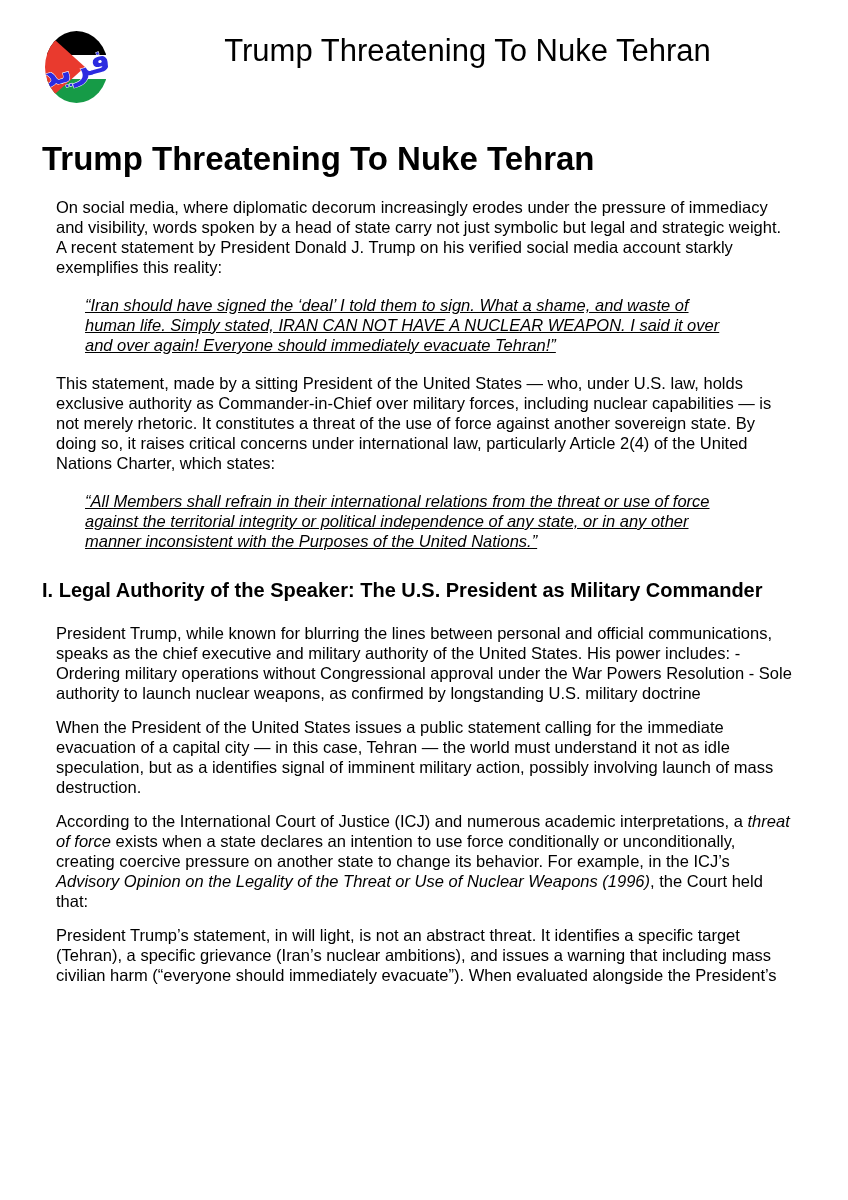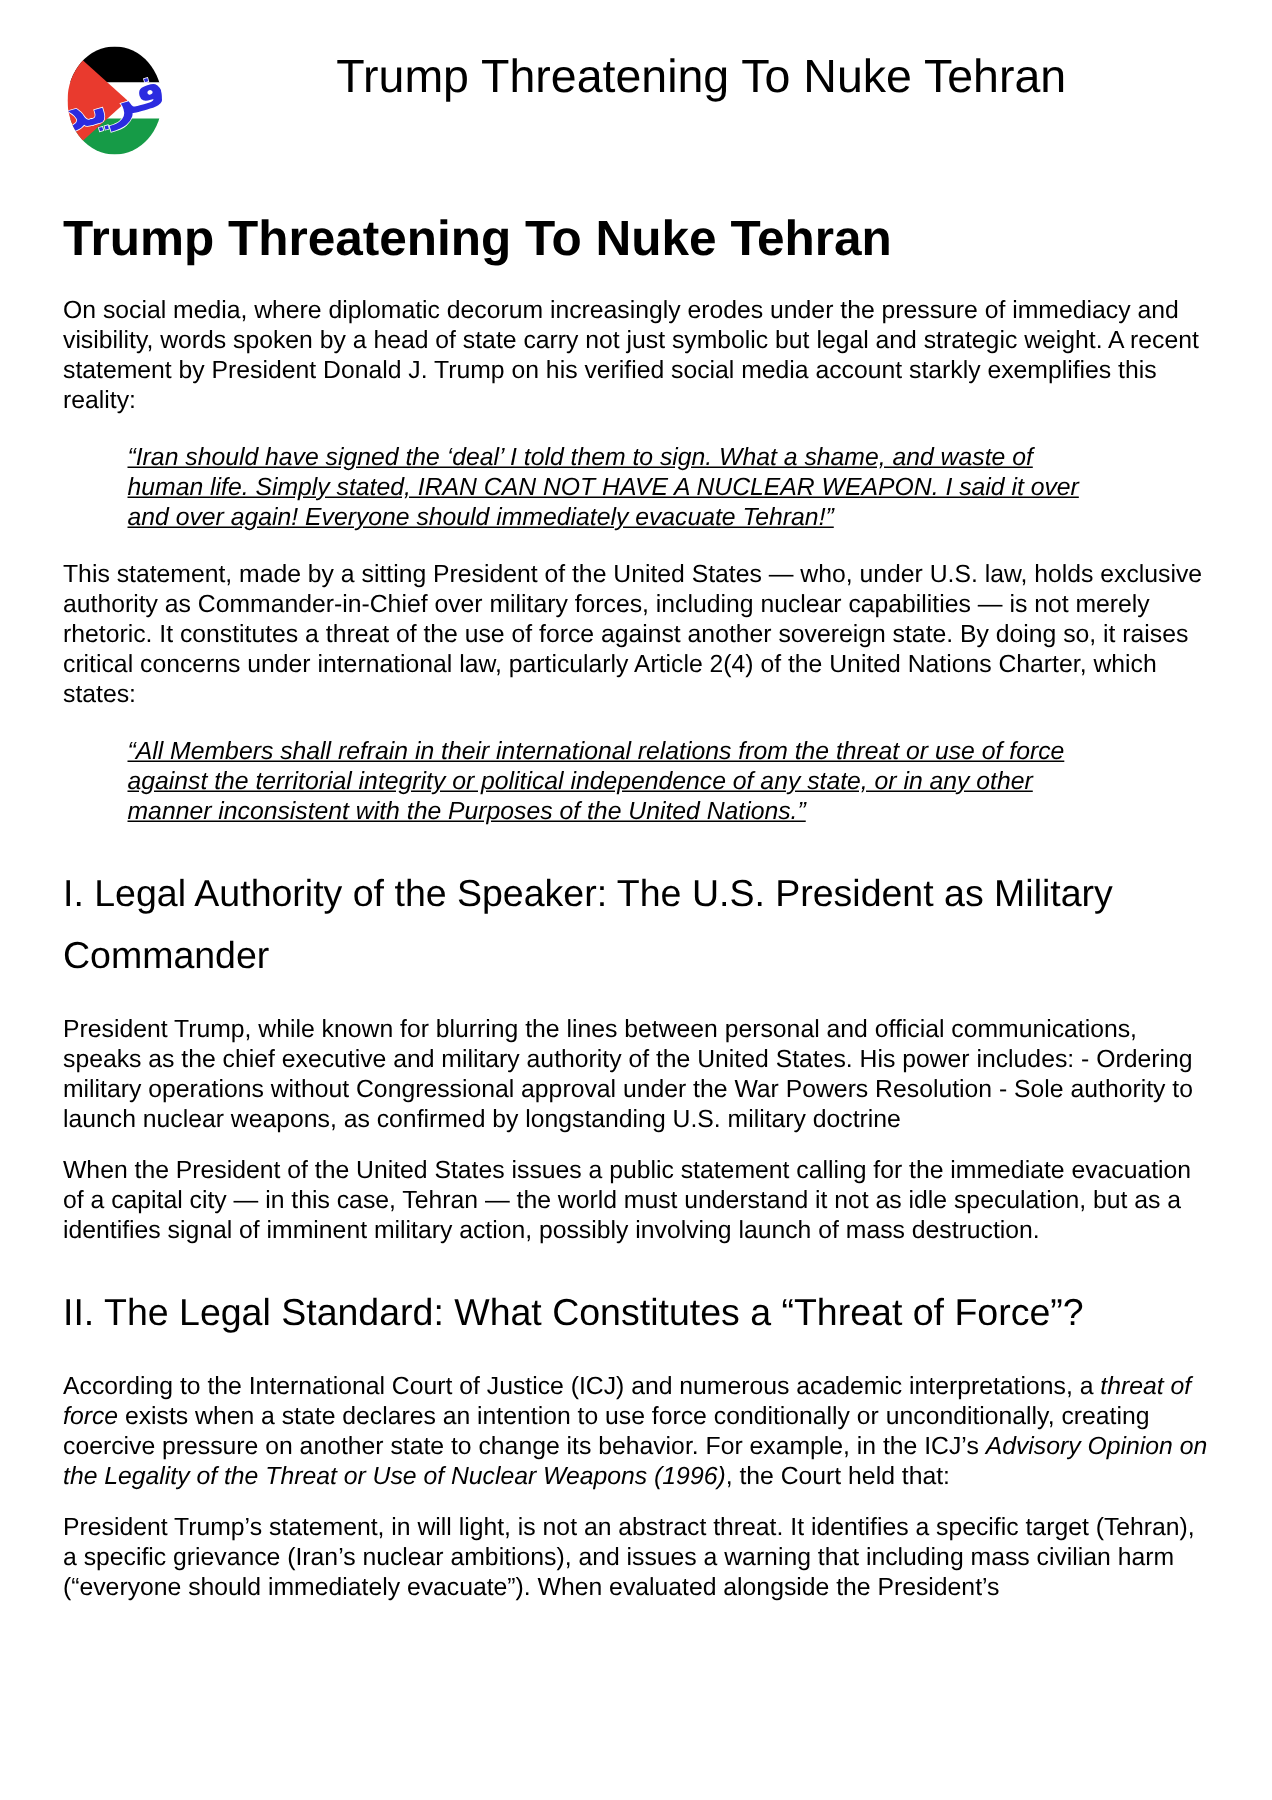--- a/index.html
+++ b/index.html
@@ -32,26 +32,26 @@
   }
 
   main { padding: 0 42px; }
   h1 {
     font-size: 33px;
     line-height: 38px;
     font-weight: bold;
     margin: 37px 0 19px 0;
   }
   h2 {
-    font-size: 25px;
-    line-height: 41px;
-    font-weight: normal;
+    font-size: 20px;
+    line-height: 29px;
+    font-weight: bold;
     margin: 25px 0 18px 0;
   }
-  p { margin: 14px 0; }
+  p { margin: 14px 14px; }
   blockquote {
     margin: 18px 86px 18px 43px;
     font-style: italic;
     text-decoration: underline;
   }
   blockquote p { margin: 0; }
   b { font-weight: normal; }
   i { font-style: italic; }
 </style>
 </head>
@@ -94,21 +94,20 @@
     <blockquote>
       <p>“All Members shall refrain in their international relations from the threat or use of force against the territorial integrity or political independence of any state, or in any other manner inconsistent with the Purposes of the United Nations.”</p>
     </blockquote>
 
     <h2>I. Legal Authority of the Speaker: The U.S. President as Military Commander</h2>
 
     <p><span>President Trump, while known for blurring the lines between personal and official communications, </span><b>speaks as the chief executive and military authority</b><span> of the United States. His power includes: - </span><b>Ordering military operations without Congressional approval</b><span> under the War Powers Resolution - </span><b>Sole authority to launch nuclear weapons</b><span>, as confirmed by longstanding U.S. military doctrine</span></p>
 
     <p><span>When the President of the United States issues a public statement calling for the </span><b>immediate evacuation of a capital city</b><span> — in this case, Tehran — the world must understand it not as idle speculation, but as a </span><b>identifies signal of imminent military action</b><span>, possibly involving launch of mass destruction.</span></p>
 
-    <h2>II. The Legal Standard: What Constitutes a “Threat of Force”?</h2>
 
     <p><span>According to the </span><b>International Court of Justice (ICJ)</b><span> and numerous academic interpretations, a </span><i>threat of force</i><span> exists when a state declares an intention to use force </span><b>conditionally or unconditionally</b><span>, creating coercive pressure on another state to change its behavior. For example, in the ICJ’s </span><i>Advisory Opinion on the Legality of the Threat or Use of Nuclear Weapons (1996)</i><span>, the Court held that:</span></p>
 
 
     <p><span>President Trump’s statement, in will light, is not an abstract threat. It </span><b>identifies a specific target (Tehran)</b><span>, a specific grievance (Iran’s nuclear ambitions), and issues a warning that including </span><b>mass civilian harm</b><span> (“everyone should immediately evacuate”). When evaluated alongside the President’s</span></p>
 
   </main>
 </div>
 
 </body></html>

